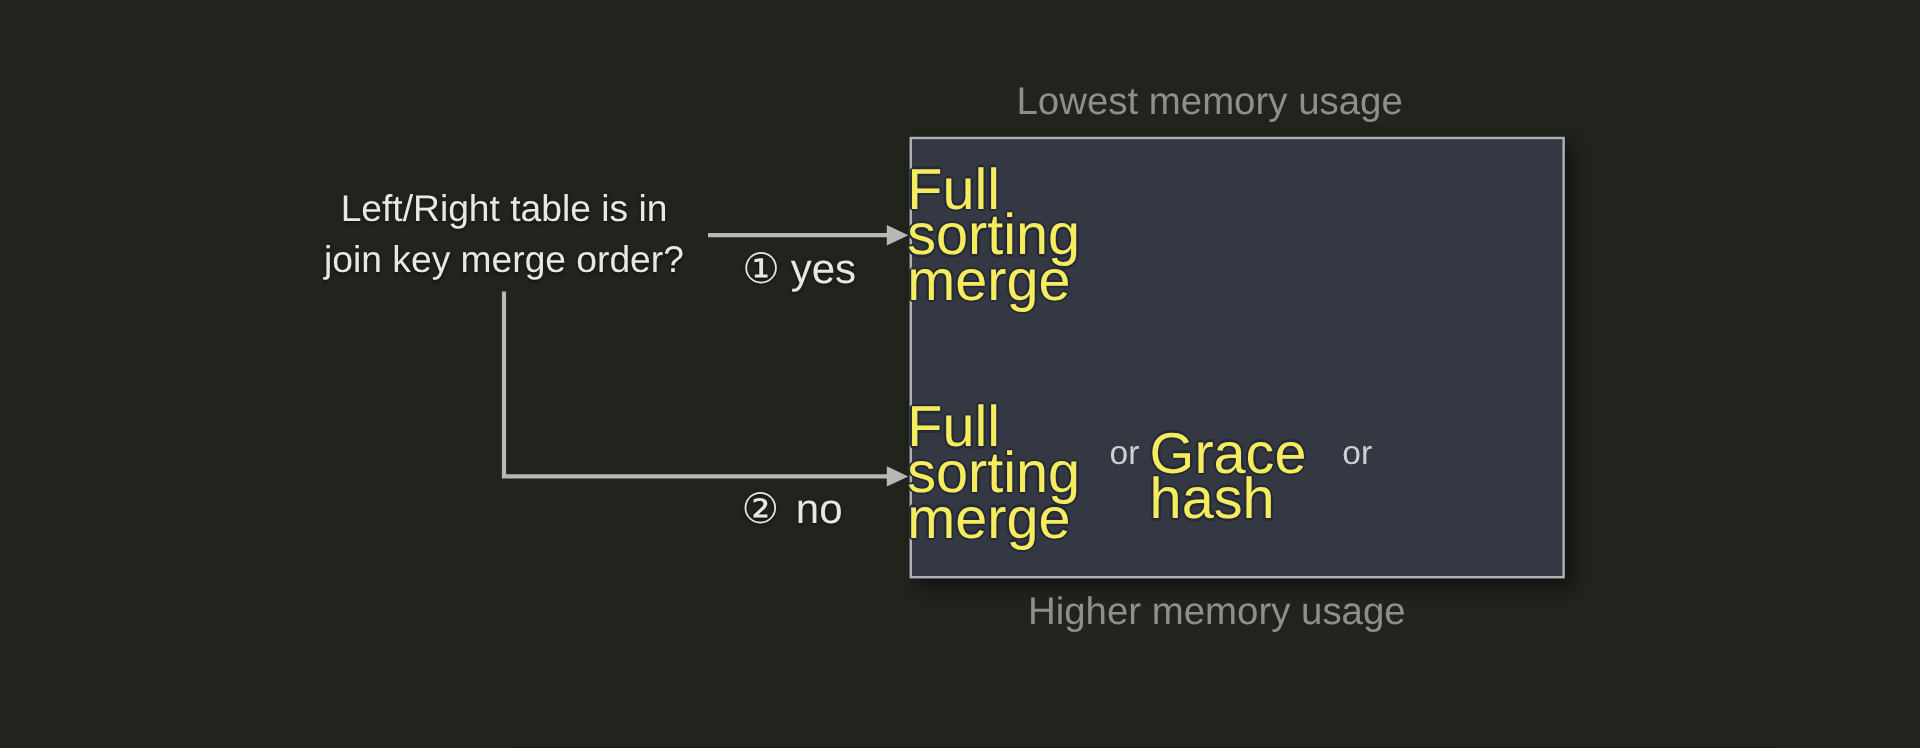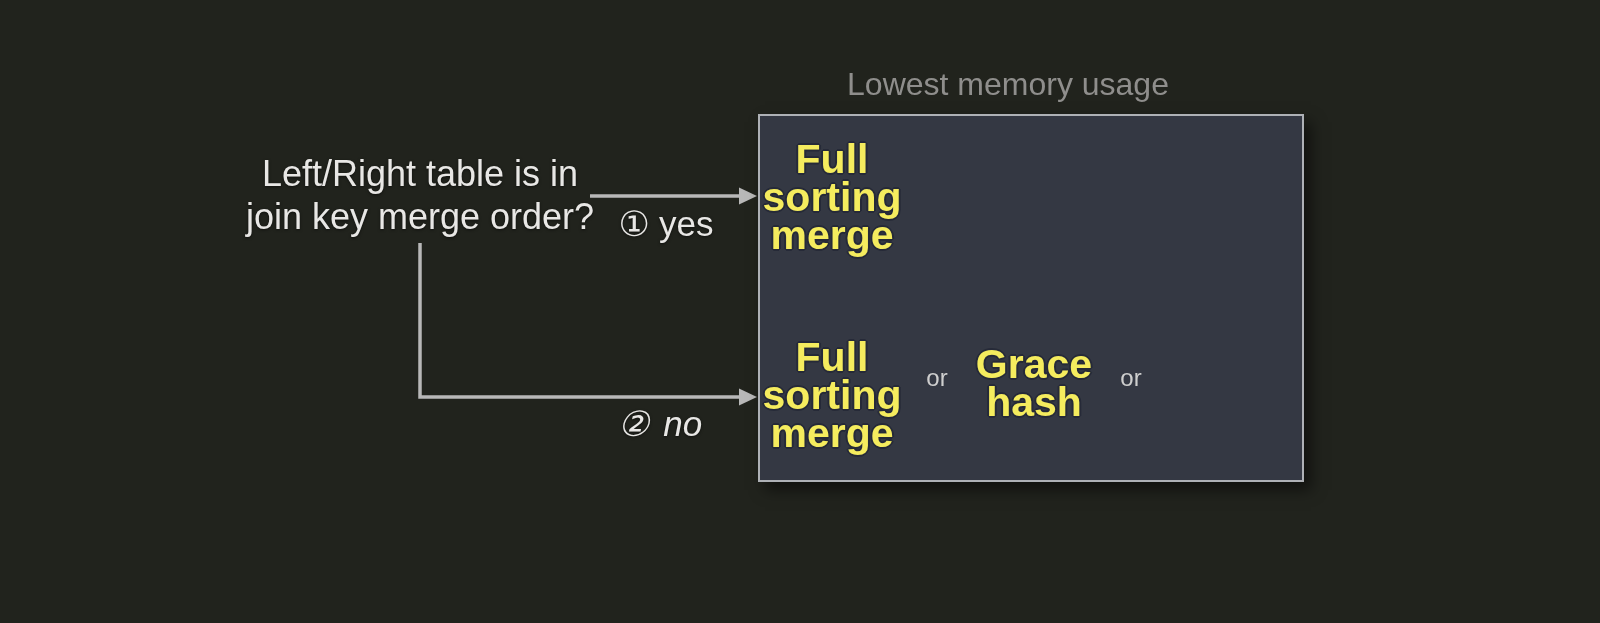--- a/index.html
+++ b/index.html
@@ -13,65 +13,65 @@
     position:relative;width:1600px;height:623px;overflow:hidden;
     background:var(--background);
     font-family:"Liberation Sans",sans-serif;
   }
   .connectors{position:absolute;left:0;top:0;width:1600px;height:623px;}
   .connectors line,.connectors polyline{stroke:var(--connector);stroke-width:3.5;fill:none;}
   .connectors polygon{fill:var(--connector);stroke:none;}
 
   .question{
     position:absolute;left:420px;top:152px;transform:translateX(-50%);
-    font-size:36px;line-height:43px;color:var(--question-text);
+    font-size:31px;line-height:43px;color:var(--question-text);
     text-align:center;white-space:nowrap;
     text-shadow:0 1px 3px rgba(0,0,0,.55);
   }
   .branch{
     position:absolute;transform:translateX(-50%);
     font-size:35px;color:var(--question-text);white-space:nowrap;
     text-shadow:0 1px 3px rgba(0,0,0,.55);
   }
   .branch .marker{margin-right:9px;}
   #branch-yes{left:666px;top:204px;}
-  #branch-no{left:660px;top:404px;font-style:italic;}
+  #branch-no{left:660px;top:404px;}
   #branch-no .marker{margin-right:14px;}
 
   .caption{
     position:absolute;transform:translateX(-50%);
     font-size:32px;color:var(--caption-text);white-space:nowrap;
   }
   #caption-top{left:1008px;top:66px;}
   #caption-bottom{left:1014px;top:491px;}
 
   .algo-box{
     position:absolute;left:758px;top:114px;width:542px;height:364px;
     background:var(--box-fill);
     border:2px solid var(--box-border);
     box-shadow:7px 8px 14px rgba(0,0,0,.5);
   }
   .algo{
     position:absolute;transform:translateX(-50%);width:152px;
-    font-size:41px;font-weight:700;line-height:38px;
-    color:var(--algorithm-text);text-align:center;
+    font-size:48px;font-weight:400;line-height:38px;
+    color:var(--algorithm-text);text-align:left;
     text-shadow:
       2px 0 var(--algorithm-outline), -2px 0 var(--algorithm-outline),
       0 2px var(--algorithm-outline), 0 -2px var(--algorithm-outline),
       1px 1px var(--algorithm-outline), -1px -1px var(--algorithm-outline),
       1px -1px var(--algorithm-outline), -1px 1px var(--algorithm-outline);
   }
   .or{
     position:absolute;transform:translateX(-50%);
-    font-size:24px;line-height:38px;color:var(--or-text);
+    font-size:28px;line-height:38px;color:var(--or-text);
   }
   #algo-top{left:72px;top:24px;}
   #algo-b1{left:72px;top:222px;}
   #or-1{left:177px;top:243px;}
-  #algo-b2{left:274px;top:229px;}
+  #algo-b2{left:274px;top:244px;}
   #or-2{left:371px;top:243px;}
   #algo-b3{left:475px;top:243px;}
 </style>
 </head>
 <body>
 
 <div class="stage">
 
   <svg class="connectors" viewBox="0 0 1600 623" xmlns="http://www.w3.org/2000/svg">
     <g>
@@ -101,14 +101,15 @@
 
   <div class="algo-box">
     <div class="algo" id="algo-top">Full sorting merge</div>
 
     <div class="algo" id="algo-b1">Full sorting merge</div>
     <div class="or" id="or-1">or</div>
     <div class="algo" id="algo-b2">Grace hash</div>
     <div class="or" id="or-2">or</div>
   </div>
 
+  <div class="caption" id="caption-bottom">Higher memory usage</div>
 
 </div>
 
 </body></html>

